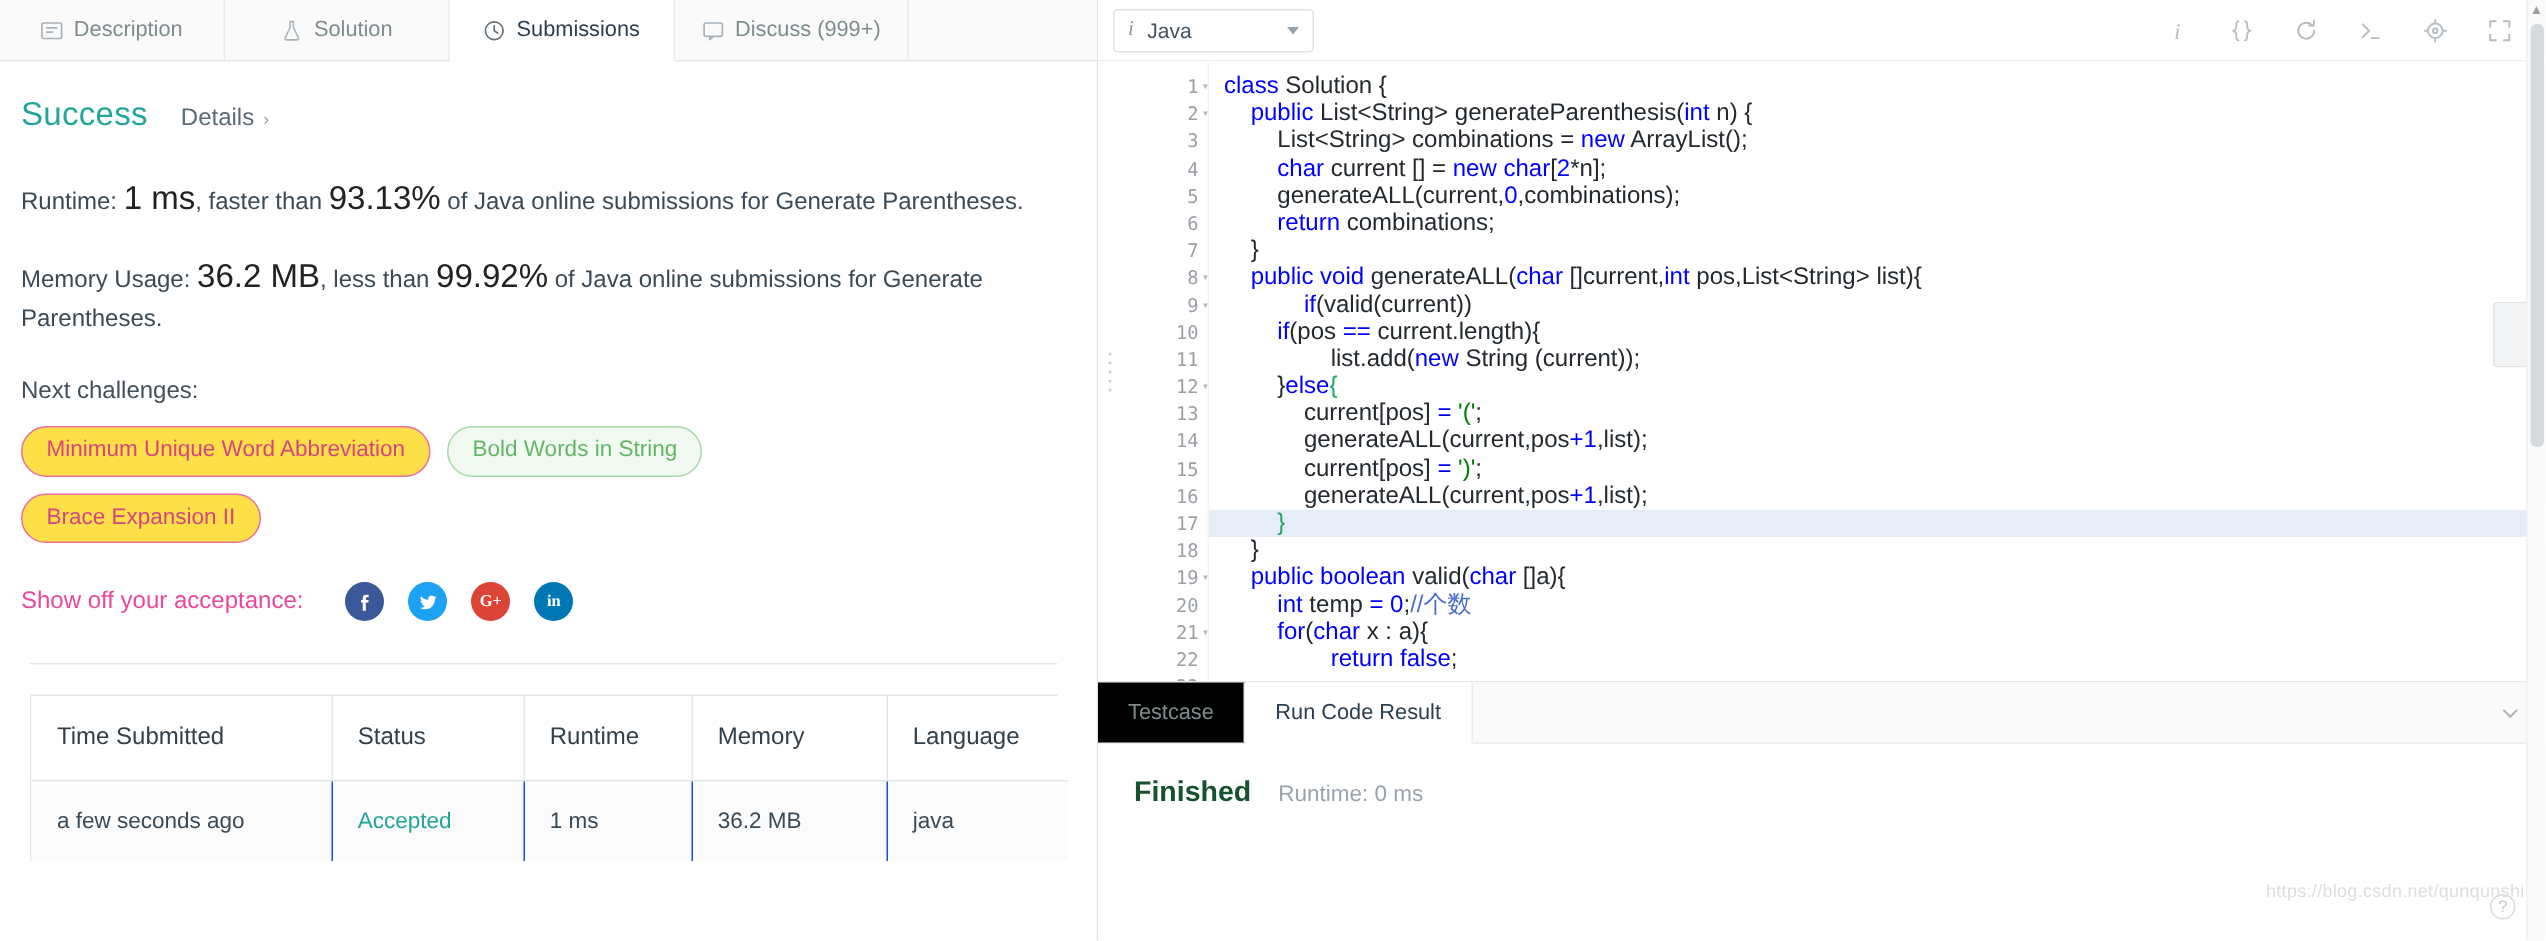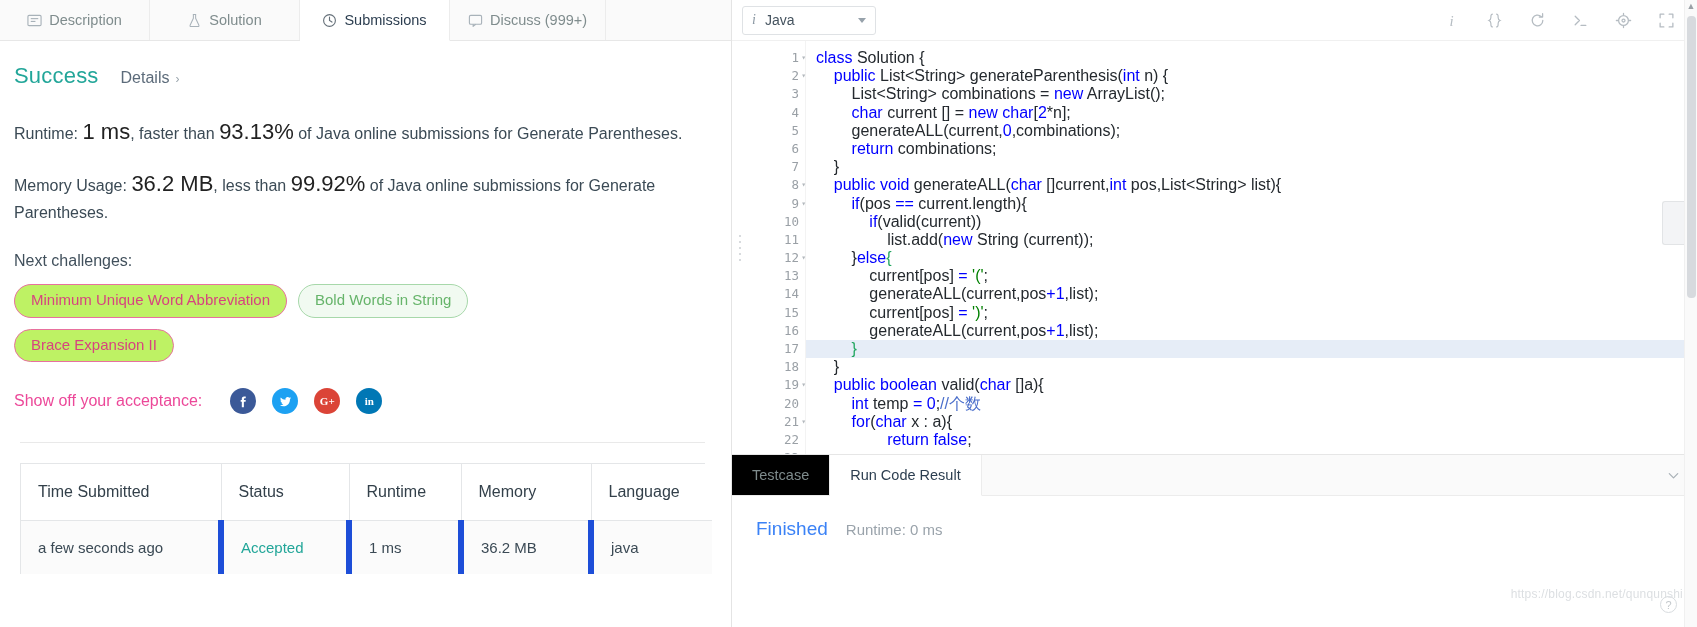--- a/index.html
+++ b/index.html
@@ -57,21 +57,21 @@
   }
   .metric-line .big { font-size: 22px; color: #222; font-weight: 400; }
 
   .next-label { font-size: 16px; color: #41505c; margin: 26px 0 14px 0; }
   .chips { display: flex; flex-wrap: wrap; gap: 11px; max-width: 600px; }
   .chip {
     border-radius: 18px; padding: 6px 16px 7px 16px;
     font-size: 15px; cursor: pointer; white-space: nowrap;
     line-height: 1.25;
   }
-  .chip.hard { color: #d7447f; background: #bef264; border: 1px solid #e8709f; }
+  .chip.hard { color: #d7447f; background: #fde047; border: 1px solid #e8709f; }
   .chip.medium { color: #66b46a; background: #f1faf1; border: 1px solid #a7d8aa; }
 
   .share-row { display: flex; align-items: center; gap: 16px; margin-top: 26px; }
   .share-label { font-size: 16px; color: #ec4899; margin-right: 12px; }
   .sicon {
     width: 26px; height: 26px; border-radius: 50%;
     display: flex; align-items: center; justify-content: center;
     color: #fff; font-size: 14px; font-weight: bold; cursor: pointer;
     font-family: "Liberation Serif", serif;
   }
@@ -82,21 +82,21 @@
   
   .sub-table { margin: 20px 6px 0 6px; border: 1px solid #e4e6e8; border-bottom: none; }
   .sub-table table { border-collapse: collapse; width: 691px; table-layout: fixed; }
   .sub-table th {
     text-align: left; font-weight: 400; font-size: 16px; color: #33404a;
     padding: 19px 0 19px 17px; border-right: 1px solid #e4e6e8;
     border-bottom: 1px solid #e4e6e8; background: #fff;
   }
   .sub-table td {
     font-size: 15px; color: #3b4a55; padding: 18px 0 18px 17px;
-    border-right: 6px solid #1d4ed8; background: #fbfbfb;
+    border-right: 1px solid #1d4ed8; background: #fbfbfb;
   }
   .sub-table th:last-child, .sub-table td:last-child { border-right: none; }
   .sub-table td.accepted { color: #22a699; cursor: pointer; }
 
   
   .right-pane {
     width: 966px; height: 627px;
     display: flex; flex-direction: column;
     border-left: 1px solid #e4e4e4;
     background: #fff;
@@ -174,21 +174,21 @@
   .console-tabs { height: 41px; display: flex; align-items: stretch; background: #fafafa; border-bottom: 1px solid #ececec; }
   .ctab {
     display: flex; align-items: center; padding: 0 20px;
     font-size: 14.5px; color: #7f8c8d; cursor: pointer; background: #000000;
     border-right: 1px solid #ececec;
   }
   .ctab.active { background: #fff; color: #2c3e50; border-bottom: 1px solid #fff; margin-bottom: -1px; }
   .console-collapse { margin-left: auto; display: flex; align-items: center; padding: 0 16px; color: #a8b0b6; cursor: pointer;}
   .console-body { flex: 1; padding: 22px 24px 0 24px; position: relative; }
   .finished-row { display: flex; align-items: baseline; gap: 18px; }
-  .finished { color: #3b82f6; font-size: 19px; }
+  .finished { color: #14532d; font-size: 19px; font-weight: bold; }
   .rt-note { color: #9aa3ab; font-size: 15px; }
   .help-dot {
     position: absolute; right: 20px; bottom: 14px;
     width: 17px; height: 17px; border-radius: 50%;
     border: 1px solid #d8dcdf; color: #c3c8cc;
     font-size: 11px; display: flex; align-items: center; justify-content: center;
     cursor: pointer;
   }
   .watermark {
     position: absolute; right: 14px; bottom: 26px;
@@ -408,22 +408,22 @@
         </div>
       <div class="code-scroll" id="code-scroll">
           <div class="code-line"><span class="kw">class </span><span class="typ">Solution</span><span> {</span></div>
           <div class="code-line"><span>    </span><span class="kw">public </span><span>List&lt;String&gt; generateParenthesis(</span><span class="kw">int</span><span> n) {</span></div>
           <div class="code-line"><span>        List&lt;String&gt; combinations = </span><span class="kw">new</span><span> ArrayList();</span></div>
           <div class="code-line"><span>        </span><span class="kw">char</span><span> current [] = </span><span class="kw">new</span><span> </span><span class="kw">char</span><span>[</span><span class="num">2</span><span>*n];</span></div>
           <div class="code-line"><span>        generateALL(current,</span><span class="num">0</span><span>,combinations);</span></div>
           <div class="code-line"><span>        </span><span class="kw">return</span><span> combinations;</span></div>
           <div class="code-line"><span>    }</span></div>
           <div class="code-line"><span>    </span><span class="kw">public </span><span class="kw">void</span><span> generateALL(</span><span class="kw">char</span><span> []current,</span><span class="kw">int</span><span> pos,List&lt;String&gt; list){</span></div>
+          <div class="code-line"><span>            </span><span class="kw">if</span><span>(valid(current))</span></div>
           <div class="code-line"><span>        </span><span class="kw">if</span><span>(pos </span><span class="kw">==</span><span> current.length){</span></div>
-          <div class="code-line"><span>            </span><span class="kw">if</span><span>(valid(current))</span></div>
           <div class="code-line"><span>                list.add(</span><span class="kw">new</span><span> String (current));</span></div>
           <div class="code-line"><span>        }</span><span class="kw">else</span><span class="grn">{</span></div>
           <div class="code-line"><span>            current[pos] </span><span class="kw">=</span><span> </span><span class="str">'('</span><span>;</span></div>
           <div class="code-line"><span>            generateALL(current,pos</span><span class="kw">+</span><span class="num">1</span><span>,list);</span></div>
           <div class="code-line"><span>            current[pos] </span><span class="kw">=</span><span> </span><span class="str">')'</span><span>;</span></div>
           <div class="code-line"><span>            generateALL(current,pos</span><span class="kw">+</span><span class="num">1</span><span>,list);</span></div>
           <div class="code-line hl"><span>        </span><span class="grn">}</span></div>
           <div class="code-line"><span>    }</span></div>
           <div class="code-line"><span>    </span><span class="kw">public </span><span class="kw">boolean</span><span> valid(</span><span class="kw">char</span><span> []a){</span></div>
           <div class="code-line"><span>        </span><span class="kw">int</span><span> temp </span><span class="kw">=</span><span> </span><span class="num">0</span><span>;</span><span class="cmt">//个数</span></div>

